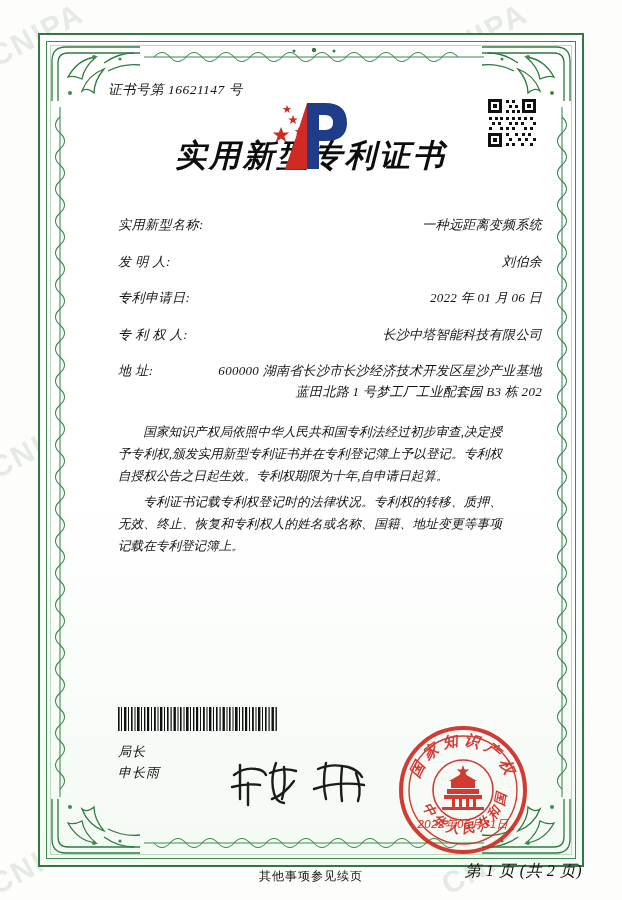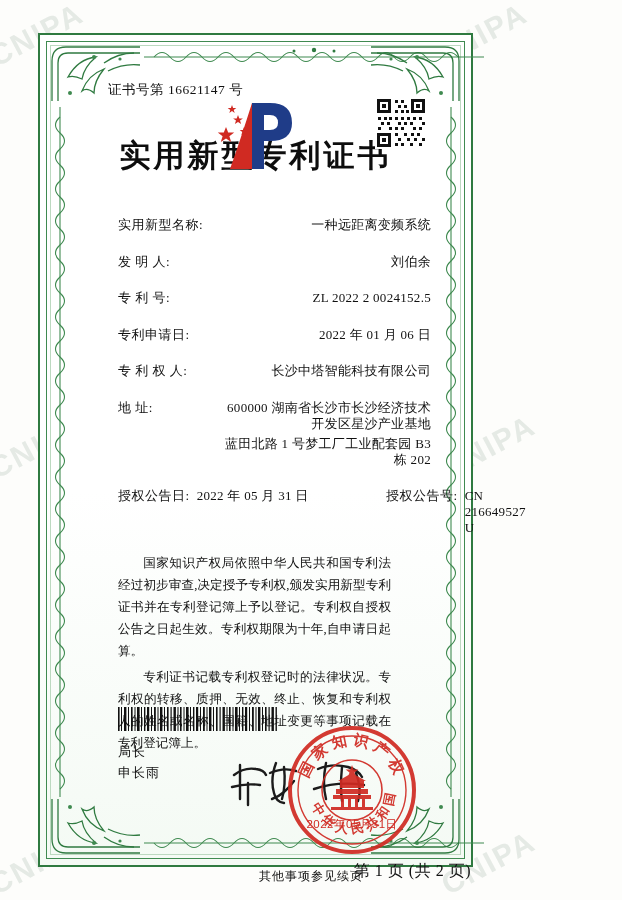--- a/index.html
+++ b/index.html
@@ -43,25 +43,26 @@
   .wm4 { left: -14px;  top: 430px; }
   .wm5 { left: 438px;  top: 430px; }
   .wm6 { left: 200px;  top: 545px; }
   .wm7 { left: -14px;  top: 846px; }
   .wm8 { left: 438px;  top: 846px; }
 
   
   .border-outer {
     position: absolute;
     left: 38px; top: 33px;
-    width: 435px; height: 834px;
+    width: 546px; height: 834px;
     box-sizing: border-box;
     border: 2px solid #2f7a40;
     background:
       linear-gradient(180deg, #ffffff 0%, #ffffff 55%, #f4faf4 100%);
+    font-style: italic;
   }
   .border-inner {
     position: absolute;
     left: 6px; top: 6px; right: 6px; bottom: 6px;
     border: 1px solid #3f8a50;
   }
   .border-inner2 {
     position: absolute;
     left: 10px; top: 10px; right: 10px; bottom: 10px;
     border: 1px solid #bcd9c0;
@@ -449,53 +450,39 @@
         <div class="field-row">
           <div class="field-label">实用新型名称:</div>
           <div class="field-value">一种远距离变频系统</div>
         </div>
 
         <div class="field-row">
           <div class="field-label">发 明 人:</div>
           <div class="field-value">刘伯余</div>
         </div>
 
-        <div class="field-row">
-          <div class="field-label">专 利 号:</div>
-          <div class="field-value">ZL 2022 2 0024152.5</div>
-        </div>
 
         <div class="field-row">
           <div class="field-label">专利申请日:</div>
           <div class="field-value">2022 年 01 月 06 日</div>
         </div>
 
         <div class="field-row">
           <div class="field-label">专 利 权 人:</div>
           <div class="field-value">长沙中塔智能科技有限公司</div>
         </div>
 
         <div class="field-row">
           <div class="field-label">地 址:</div>
           <div class="field-value">
             <span>600000 湖南省长沙市长沙经济技术开发区星沙产业基地</span>
             <span class="l2">蓝田北路 1 号梦工厂工业配套园 B3 栋 202</span>
           </div>
         </div>
 
-        <div class="row-split">
-          <div class="half first">
-            <span class="lbl">授权公告日:</span>
-            <span class="val">2022 年 05 月 31 日</span>
-          </div>
-          <div class="half">
-            <span class="lbl">授权公告号:</span>
-            <span class="val">CN 216649527 U</span>
-          </div>
-        </div>
 
       </div>
 
       <div class="para">国家知识产权局依照中华人民共和国专利法经过初步审查,决定授予专利权,颁发实用新型专利证书并在专利登记簿上予以登记。专利权自授权公告之日起生效。专利权期限为十年,自申请日起算。</div>
       <div class="para second">专利证书记载专利权登记时的法律状况。专利权的转移、质押、无效、终止、恢复和专利权人的姓名或名称、国籍、地址变更等事项记载在专利登记簿上。</div>
 
     </div>
 
     <svg class="barcode" viewBox="0 0 160 24" preserveAspectRatio="none">
       <g fill="#111">

